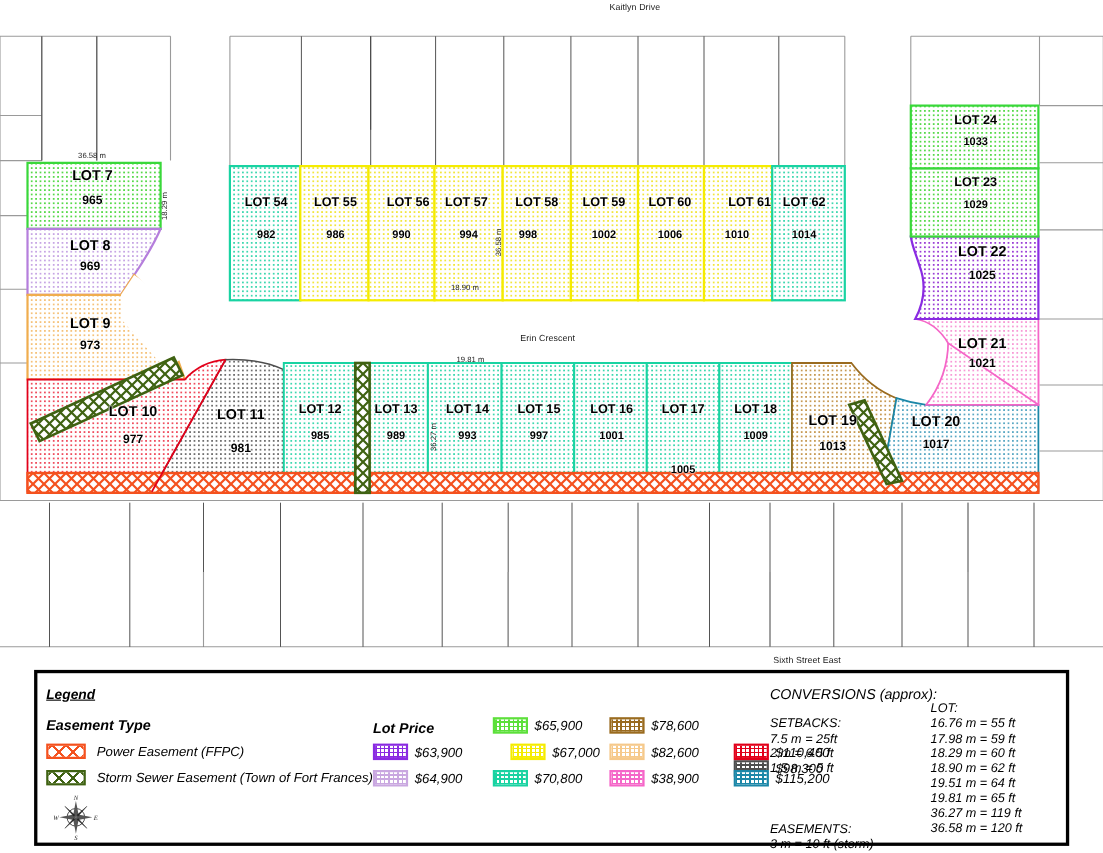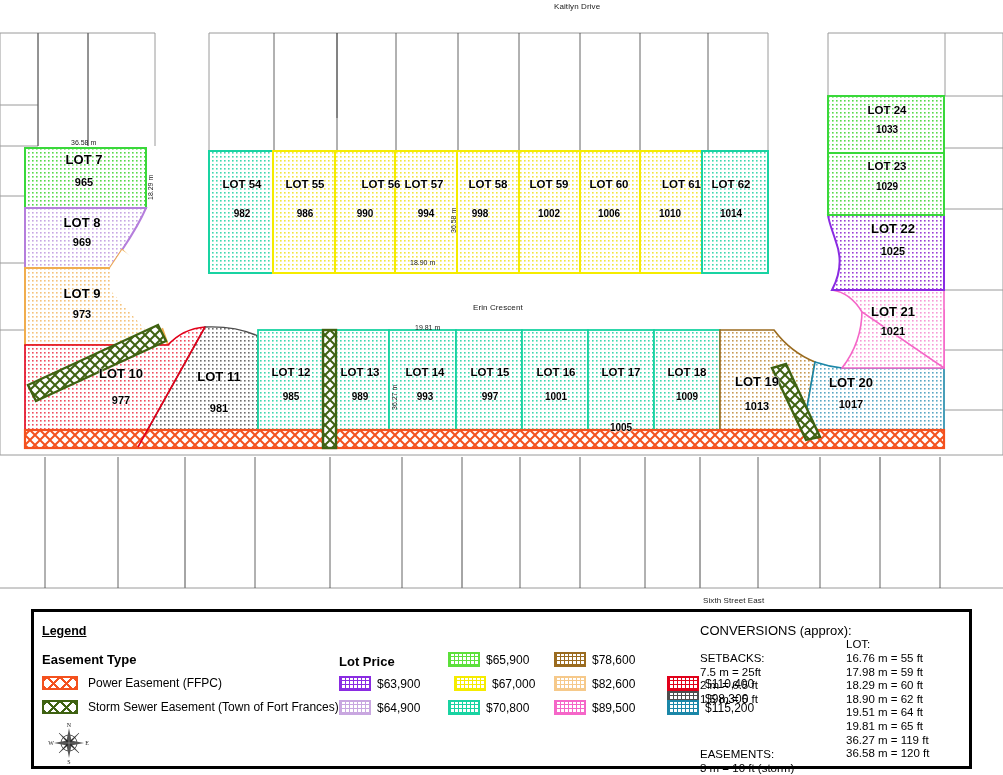--- a/index.html
+++ b/index.html
@@ -70,21 +70,21 @@
   }
 
   
   #legend-box {
     position: absolute;
     left: 31px; top: 609px;
     width: 941px; height: 160px;
     border: 3px solid #000;
     background: #fff;
   }
-  #legend-inner { position: relative; width: 100%; height: 100%; }
+  #legend-inner { position: relative; width: 100%; height: 100%; font-style: italic; }
 
   .legend-title {
     position: absolute;
     left: 8px; top: 12px;
     font-size: 12.5px;
     font-weight: bold;
     text-decoration: underline;
   }
   .easement-head {
     position: absolute;
@@ -390,21 +390,21 @@
       <div class="lot-label lot-name" style="left: 833px; top: 221px; width: 120px;">LOT 22</div>
       <div class="lot-label lot-num" style="left: 833px; top: 243px; width: 120px;">1025</div>
       <div class="lot-label lot-name sm" style="left: 827px; top: 159px; width: 120px;">LOT 23</div>
       <div class="lot-label lot-num sm" style="left: 827px; top: 179px; width: 120px;">1029</div>
       <div class="lot-label lot-name sm" style="left: 827px; top: 103px; width: 120px;">LOT 24</div>
       <div class="lot-label lot-num sm" style="left: 827px; top: 122px; width: 120px;">1033</div>
       <div class="lot-label lot-name sm" style="left: 182px; top: 177px; width: 120px;">LOT 54</div>
       <div class="lot-label lot-num sm" style="left: 182px; top: 206px; width: 120px;">982</div>
       <div class="lot-label lot-name sm" style="left: 245px; top: 177px; width: 120px;">LOT 55</div>
       <div class="lot-label lot-num sm" style="left: 245px; top: 206px; width: 120px;">986</div>
-      <div class="lot-label lot-name sm" style="left: 321px; top: 177px; width: 120px;">LOT 56</div>
+      <div class="lot-label lot-name sm" style="left: 311px; top: 177px; width: 120px;">LOT 56</div>
       <div class="lot-label lot-num sm" style="left: 305px; top: 206px; width: 120px;">990</div>
       <div class="lot-label lot-name sm" style="left: 364px; top: 177px; width: 120px;">LOT 57</div>
       <div class="lot-label lot-num sm" style="left: 364px; top: 206px; width: 124px;">994</div>
       <div class="lot-label lot-name sm" style="left: 428px; top: 177px; width: 120px;">LOT 58</div>
       <div class="lot-label lot-num sm" style="left: 428px; top: 206px; width: 104px;">998</div>
       <div class="lot-label lot-name sm" style="left: 489px; top: 177px; width: 120px;">LOT 59</div>
       <div class="lot-label lot-num sm" style="left: 489px; top: 206px; width: 120px;">1002</div>
       <div class="lot-label lot-name sm" style="left: 549px; top: 177px; width: 120px;">LOT 60</div>
       <div class="lot-label lot-num sm" style="left: 549px; top: 206px; width: 120px;">1006</div>
       <div class="lot-label lot-name sm" style="left: 610px; top: 177px; width: 143px;">LOT 61</div>
@@ -466,39 +466,39 @@
             <span class="price-text">$63,900</span>
           </div>
           <div class="price-cell" style="left: 305px; top: 88px;">
             <span class="price-swatch" style="border: 2px solid rgb(201, 167, 224); background: repeating-linear-gradient(0deg, rgb(201, 167, 224) 0px, rgb(201, 167, 224) 1.4px, transparent 1.4px, transparent 4px), repeating-linear-gradient(90deg, rgb(201, 167, 224) 0px, rgb(201, 167, 224) 1.4px, transparent 1.4px, transparent 4px), rgb(255, 255, 255);"></span>
             <span class="price-text">$64,900</span>
           </div>
           <div class="price-cell" style="left: 414px; top: 40px;">
             <span class="price-swatch" style="border: 2px solid rgb(92, 224, 58); background: repeating-linear-gradient(0deg, rgb(92, 224, 58) 0px, rgb(92, 224, 58) 1.4px, transparent 1.4px, transparent 4px), repeating-linear-gradient(90deg, rgb(92, 224, 58) 0px, rgb(92, 224, 58) 1.4px, transparent 1.4px, transparent 4px), rgb(255, 255, 255);"></span>
             <span class="price-text">$65,900</span>
           </div>
-          <div class="price-cell" style="left: 420px; top: 64px; justify-content: center;">
+          <div class="price-cell" style="left: 430px; top: 64px; justify-content: center;">
             <span class="price-swatch" style="border: 2px solid rgb(245, 236, 0); background: repeating-linear-gradient(0deg, rgb(245, 236, 0) 0px, rgb(245, 236, 0) 1.4px, transparent 1.4px, transparent 4px), repeating-linear-gradient(90deg, rgb(245, 236, 0) 0px, rgb(245, 236, 0) 1.4px, transparent 1.4px, transparent 4px), rgb(255, 255, 255);"></span>
             <span class="price-text">$67,000</span>
           </div>
           <div class="price-cell" style="left: 414px; top: 88px;">
             <span class="price-swatch" style="border: 2px solid rgb(25, 211, 162); background: repeating-linear-gradient(0deg, rgb(25, 211, 162) 0px, rgb(25, 211, 162) 1.4px, transparent 1.4px, transparent 4px), repeating-linear-gradient(90deg, rgb(25, 211, 162) 0px, rgb(25, 211, 162) 1.4px, transparent 1.4px, transparent 4px), rgb(255, 255, 255);"></span>
             <span class="price-text">$70,800</span>
           </div>
           <div class="price-cell" style="left: 520px; top: 40px;">
             <span class="price-swatch" style="border: 2px solid rgb(154, 107, 31); background: repeating-linear-gradient(0deg, rgb(154, 107, 31) 0px, rgb(154, 107, 31) 1.4px, transparent 1.4px, transparent 4px), repeating-linear-gradient(90deg, rgb(154, 107, 31) 0px, rgb(154, 107, 31) 1.4px, transparent 1.4px, transparent 4px), rgb(255, 255, 255);"></span>
             <span class="price-text">$78,600</span>
           </div>
           <div class="price-cell" style="left: 520px; top: 64px;">
             <span class="price-swatch" style="border: 2px solid rgb(246, 201, 138); background: repeating-linear-gradient(0deg, rgb(246, 201, 138) 0px, rgb(246, 201, 138) 1.4px, transparent 1.4px, transparent 4px), repeating-linear-gradient(90deg, rgb(246, 201, 138) 0px, rgb(246, 201, 138) 1.4px, transparent 1.4px, transparent 4px), rgb(255, 255, 255);"></span>
             <span class="price-text">$82,600</span>
           </div>
           <div class="price-cell" style="left: 520px; top: 88px;">
             <span class="price-swatch" style="border: 2px solid rgb(245, 102, 200); background: repeating-linear-gradient(0deg, rgb(245, 102, 200) 0px, rgb(245, 102, 200) 1.4px, transparent 1.4px, transparent 4px), repeating-linear-gradient(90deg, rgb(245, 102, 200) 0px, rgb(245, 102, 200) 1.4px, transparent 1.4px, transparent 4px), rgb(255, 255, 255);"></span>
-            <span class="price-text">$89,500</span>
+            <span class="price-text">$38,900</span>
           </div>
           <div class="price-cell" style="left: 633px; top: 40px; margin-top: 39px;">
             <span class="price-swatch" style="border: 2px solid rgb(77, 77, 77); background: repeating-linear-gradient(0deg, rgb(77, 77, 77) 0px, rgb(77, 77, 77) 1.4px, transparent 1.4px, transparent 4px), repeating-linear-gradient(90deg, rgb(77, 77, 77) 0px, rgb(77, 77, 77) 1.4px, transparent 1.4px, transparent 4px), rgb(255, 255, 255);"></span>
             <span class="price-text">$98,300</span>
           </div>
           <div class="price-cell" style="left: 633px; top: 64px;">
             <span class="price-swatch" style="border: 2px solid rgb(226, 0, 26); background: repeating-linear-gradient(0deg, rgb(226, 0, 26) 0px, rgb(226, 0, 26) 1.4px, transparent 1.4px, transparent 4px), repeating-linear-gradient(90deg, rgb(226, 0, 26) 0px, rgb(226, 0, 26) 1.4px, transparent 1.4px, transparent 4px), rgb(255, 255, 255);"></span>
             <span class="price-text">$110,400</span>
           </div>
           <div class="price-cell" style="left: 633px; top: 88px;">

